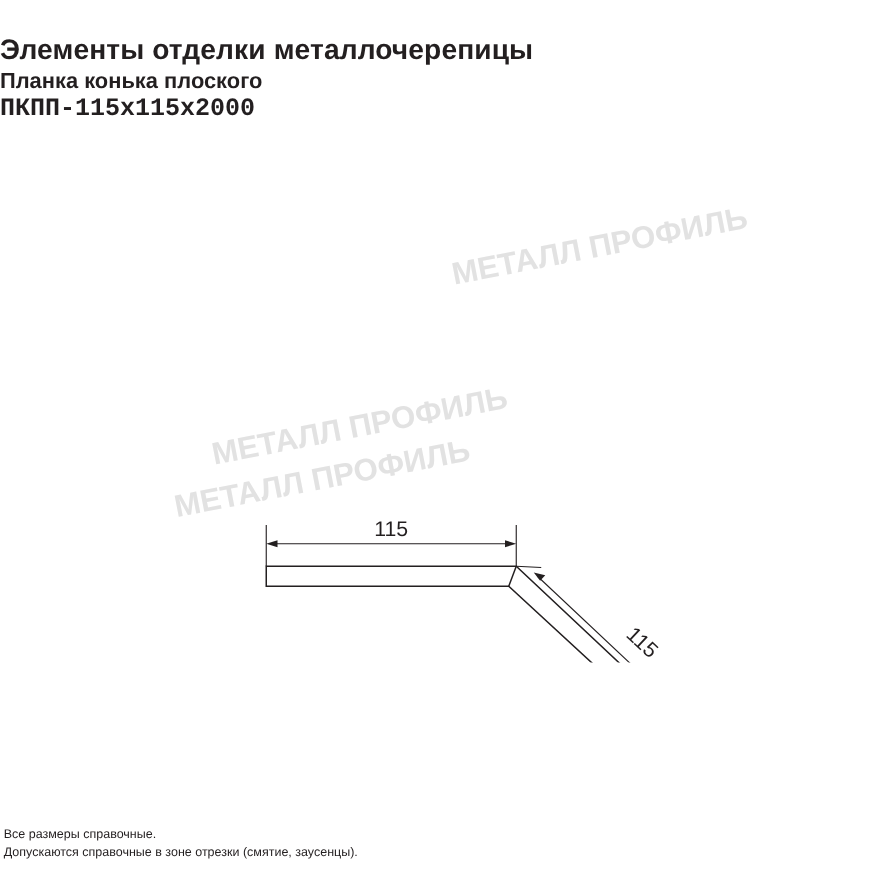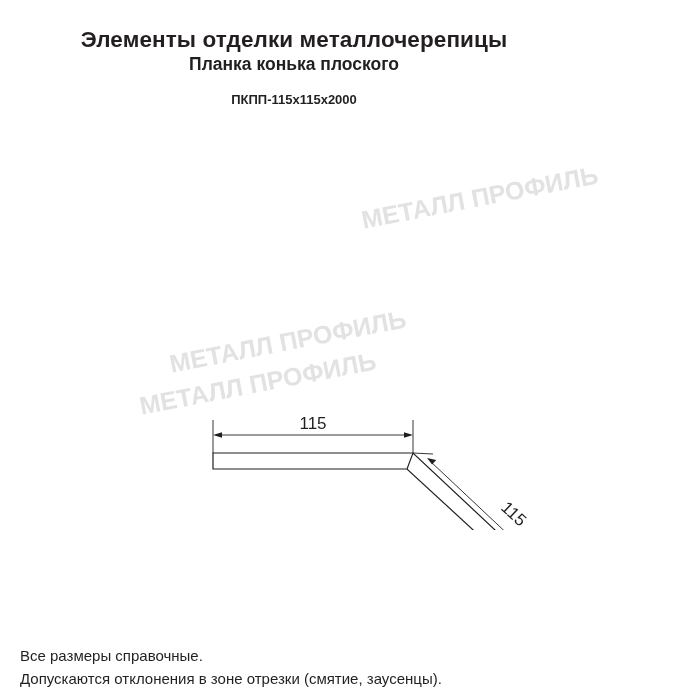--- a/index.html
+++ b/index.html
@@ -17,40 +17,40 @@
   }
   .page {
     position: absolute;
     inset: 0;
   }
   .title-block {
     position: absolute;
     top: 26px;
     left: 0;
     width: 588px;
-    text-align: center;
+    text-align: left;
   }
   .main-title {
     font-size: 22.5px;
     font-weight: bold;
     letter-spacing: 0.1px;
     line-height: 1.2;
     color: #231f20;
   }
   .sub-title {
     font-size: 17.5px;
     font-weight: bold;
     line-height: 1.32;
     color: #231f20;
   }
   .code-title {
-    margin-top: 16px;
-    font-size: 13px;
+    font-size: 20px;
     font-weight: bold;
     color: #231f20;
+    font-family: Liberation Mono, monospace;
   }
   .drawing {
     position: absolute;
     top: 170px;
     left: 16px;
     width: 700px;
     height: 360px;
     padding-left: 25px;
   }
   .watermarks {
@@ -84,23 +84,23 @@
   }
   .wm3 {
     left: 140px;
     top: 222px;
     font-size: 25px;
     transform: rotate(-11deg);
     transform-origin: left center;
   }
   .footer {
     position: absolute;
-    left: 20px;
+    left: 3px;
     bottom: 10px;
-    font-size: 15px;
+    font-size: 10px;
     line-height: 1.5;
     color: #231f20;
   }
   .footer div {
     white-space: nowrap;
   }
 </style>
 </head>
 <body>
 
@@ -144,16 +144,16 @@
       </g>
 
       <text x="272" y="259" text-anchor="middle" font-family="Liberation Sans, sans-serif" font-size="17" fill="#231f20">115</text>
 
       <text x="469" y="348" text-anchor="middle" font-family="Liberation Sans, sans-serif" font-size="17" fill="#231f20" transform="rotate(43 469 348)">115</text>
     </svg>
   </div>
 
   <div class="footer">
     <div>Все размеры справочные.</div>
-    <div>Допускаются отклонения в зоне отрезки (смятие, заусенцы).</div>
+    <div>Допускаются справочные в зоне отрезки (смятие, заусенцы).</div>
   </div>
 
 </div>
 
 </body></html>

